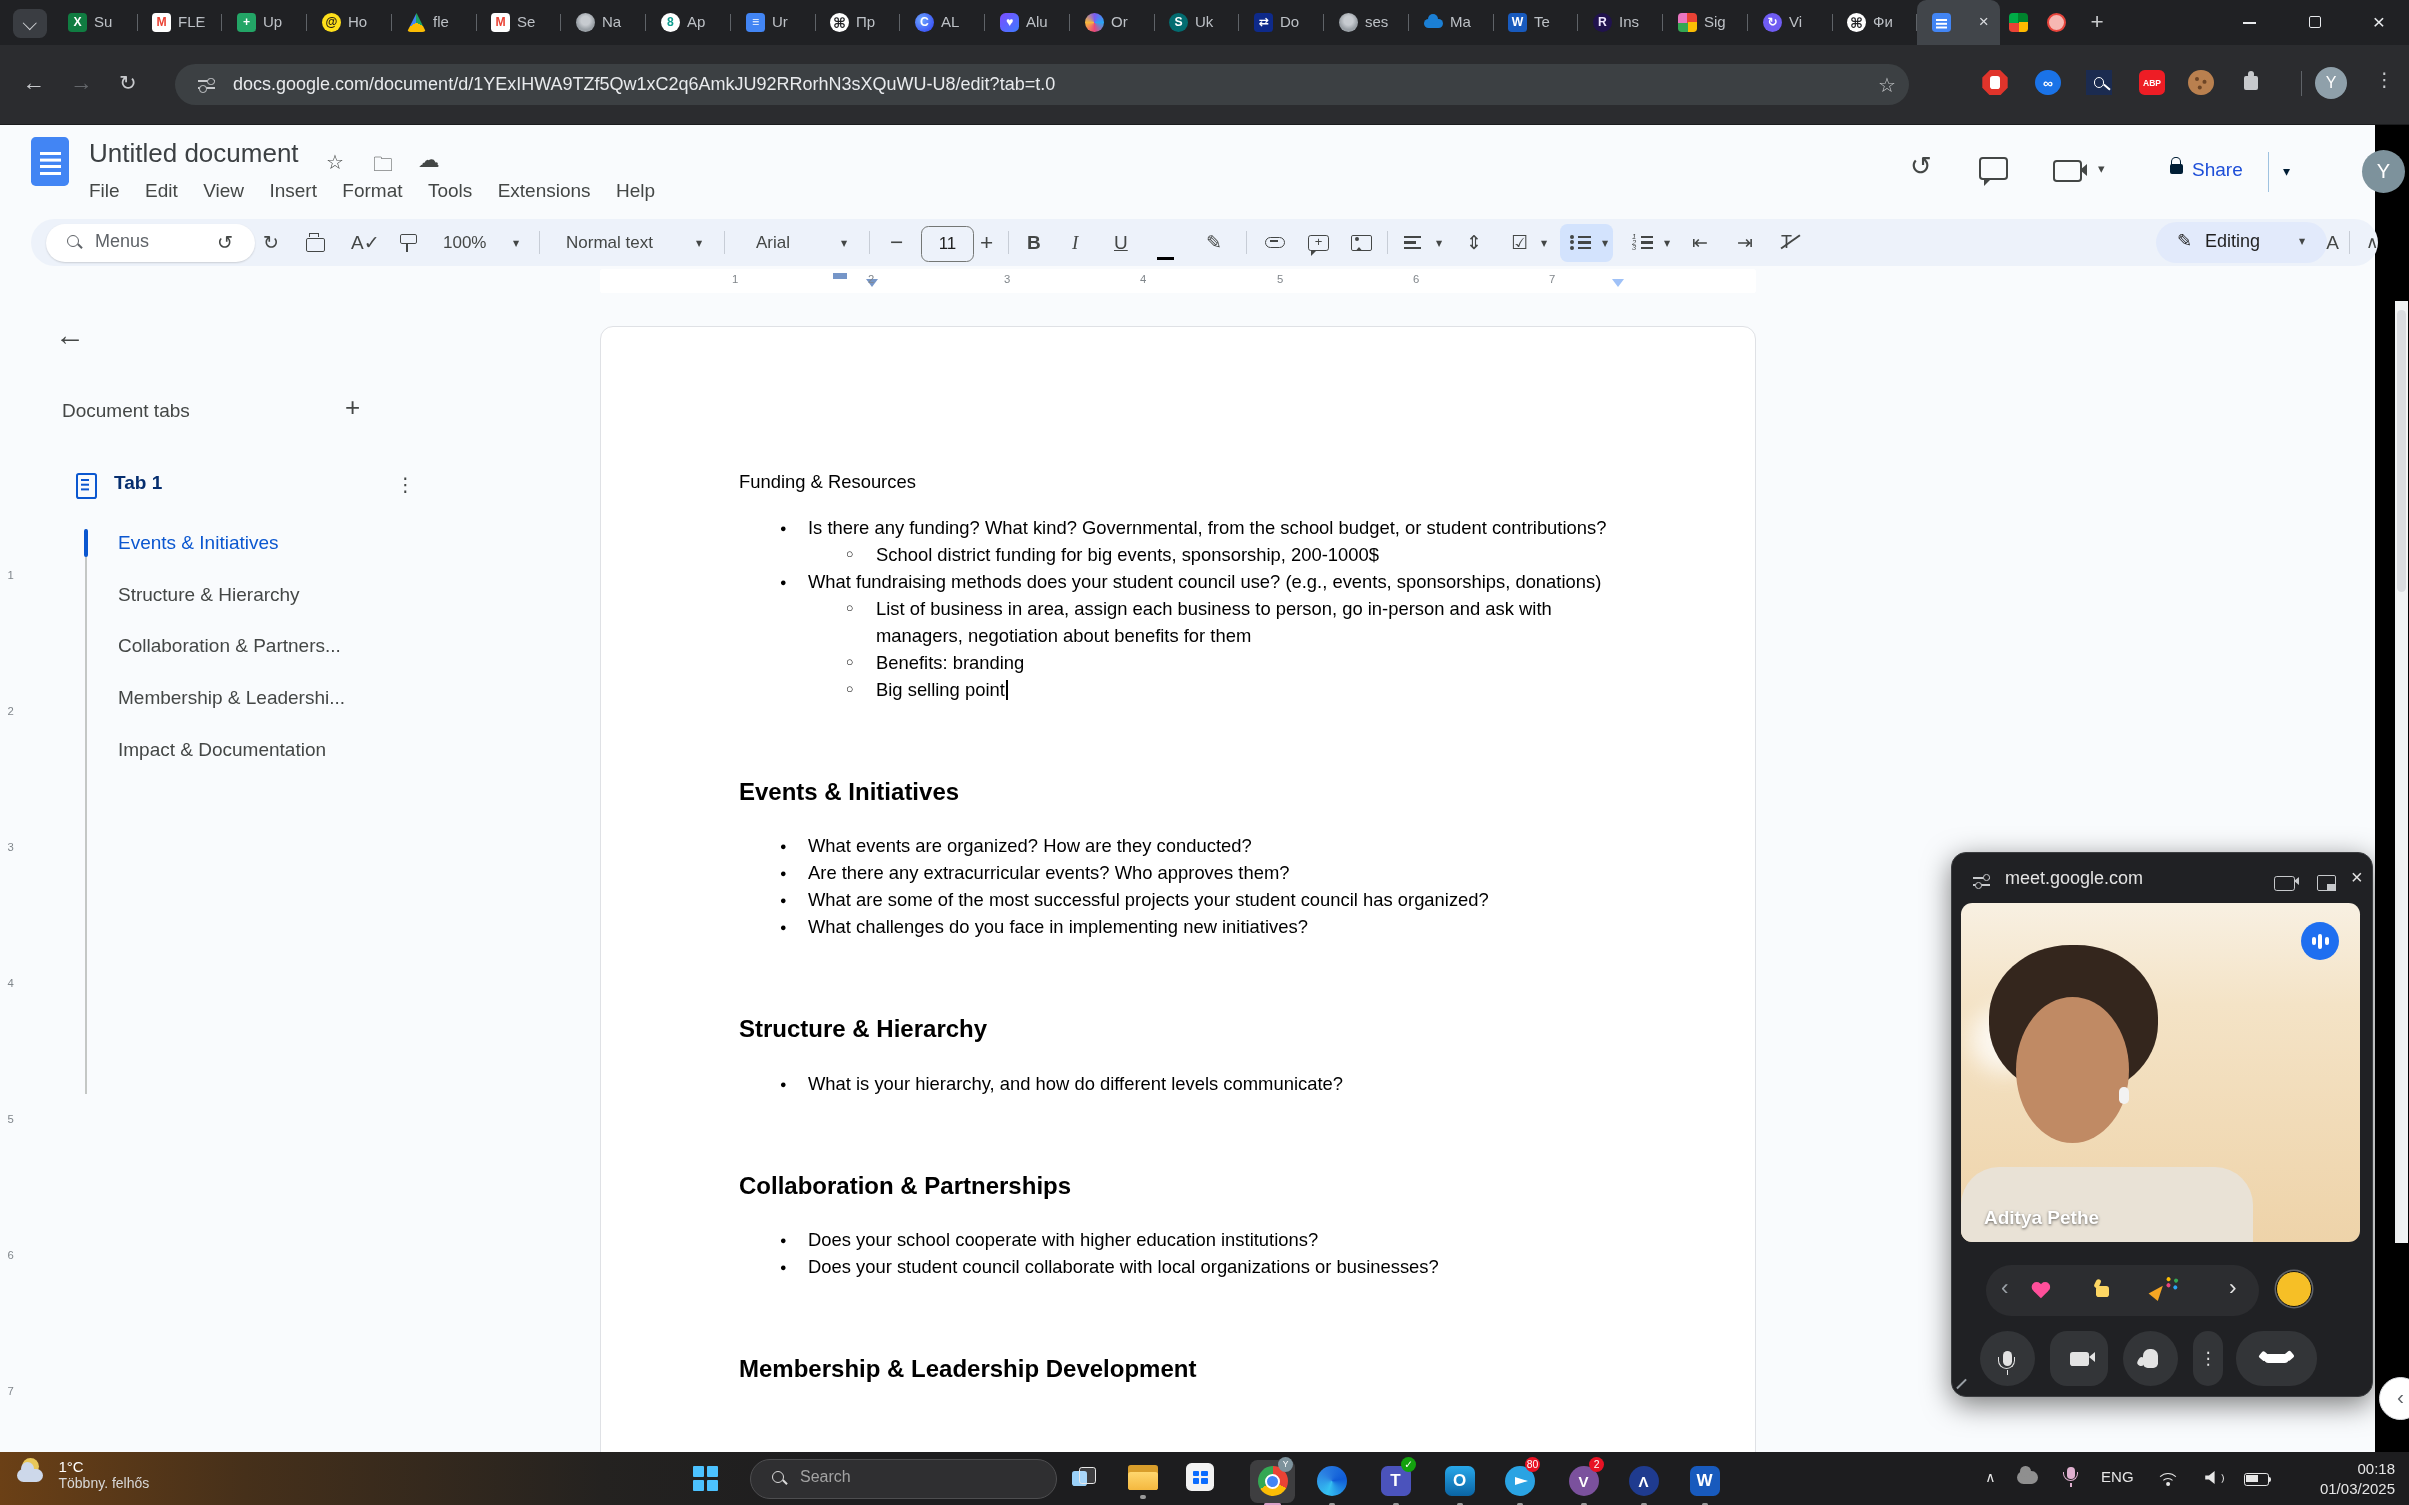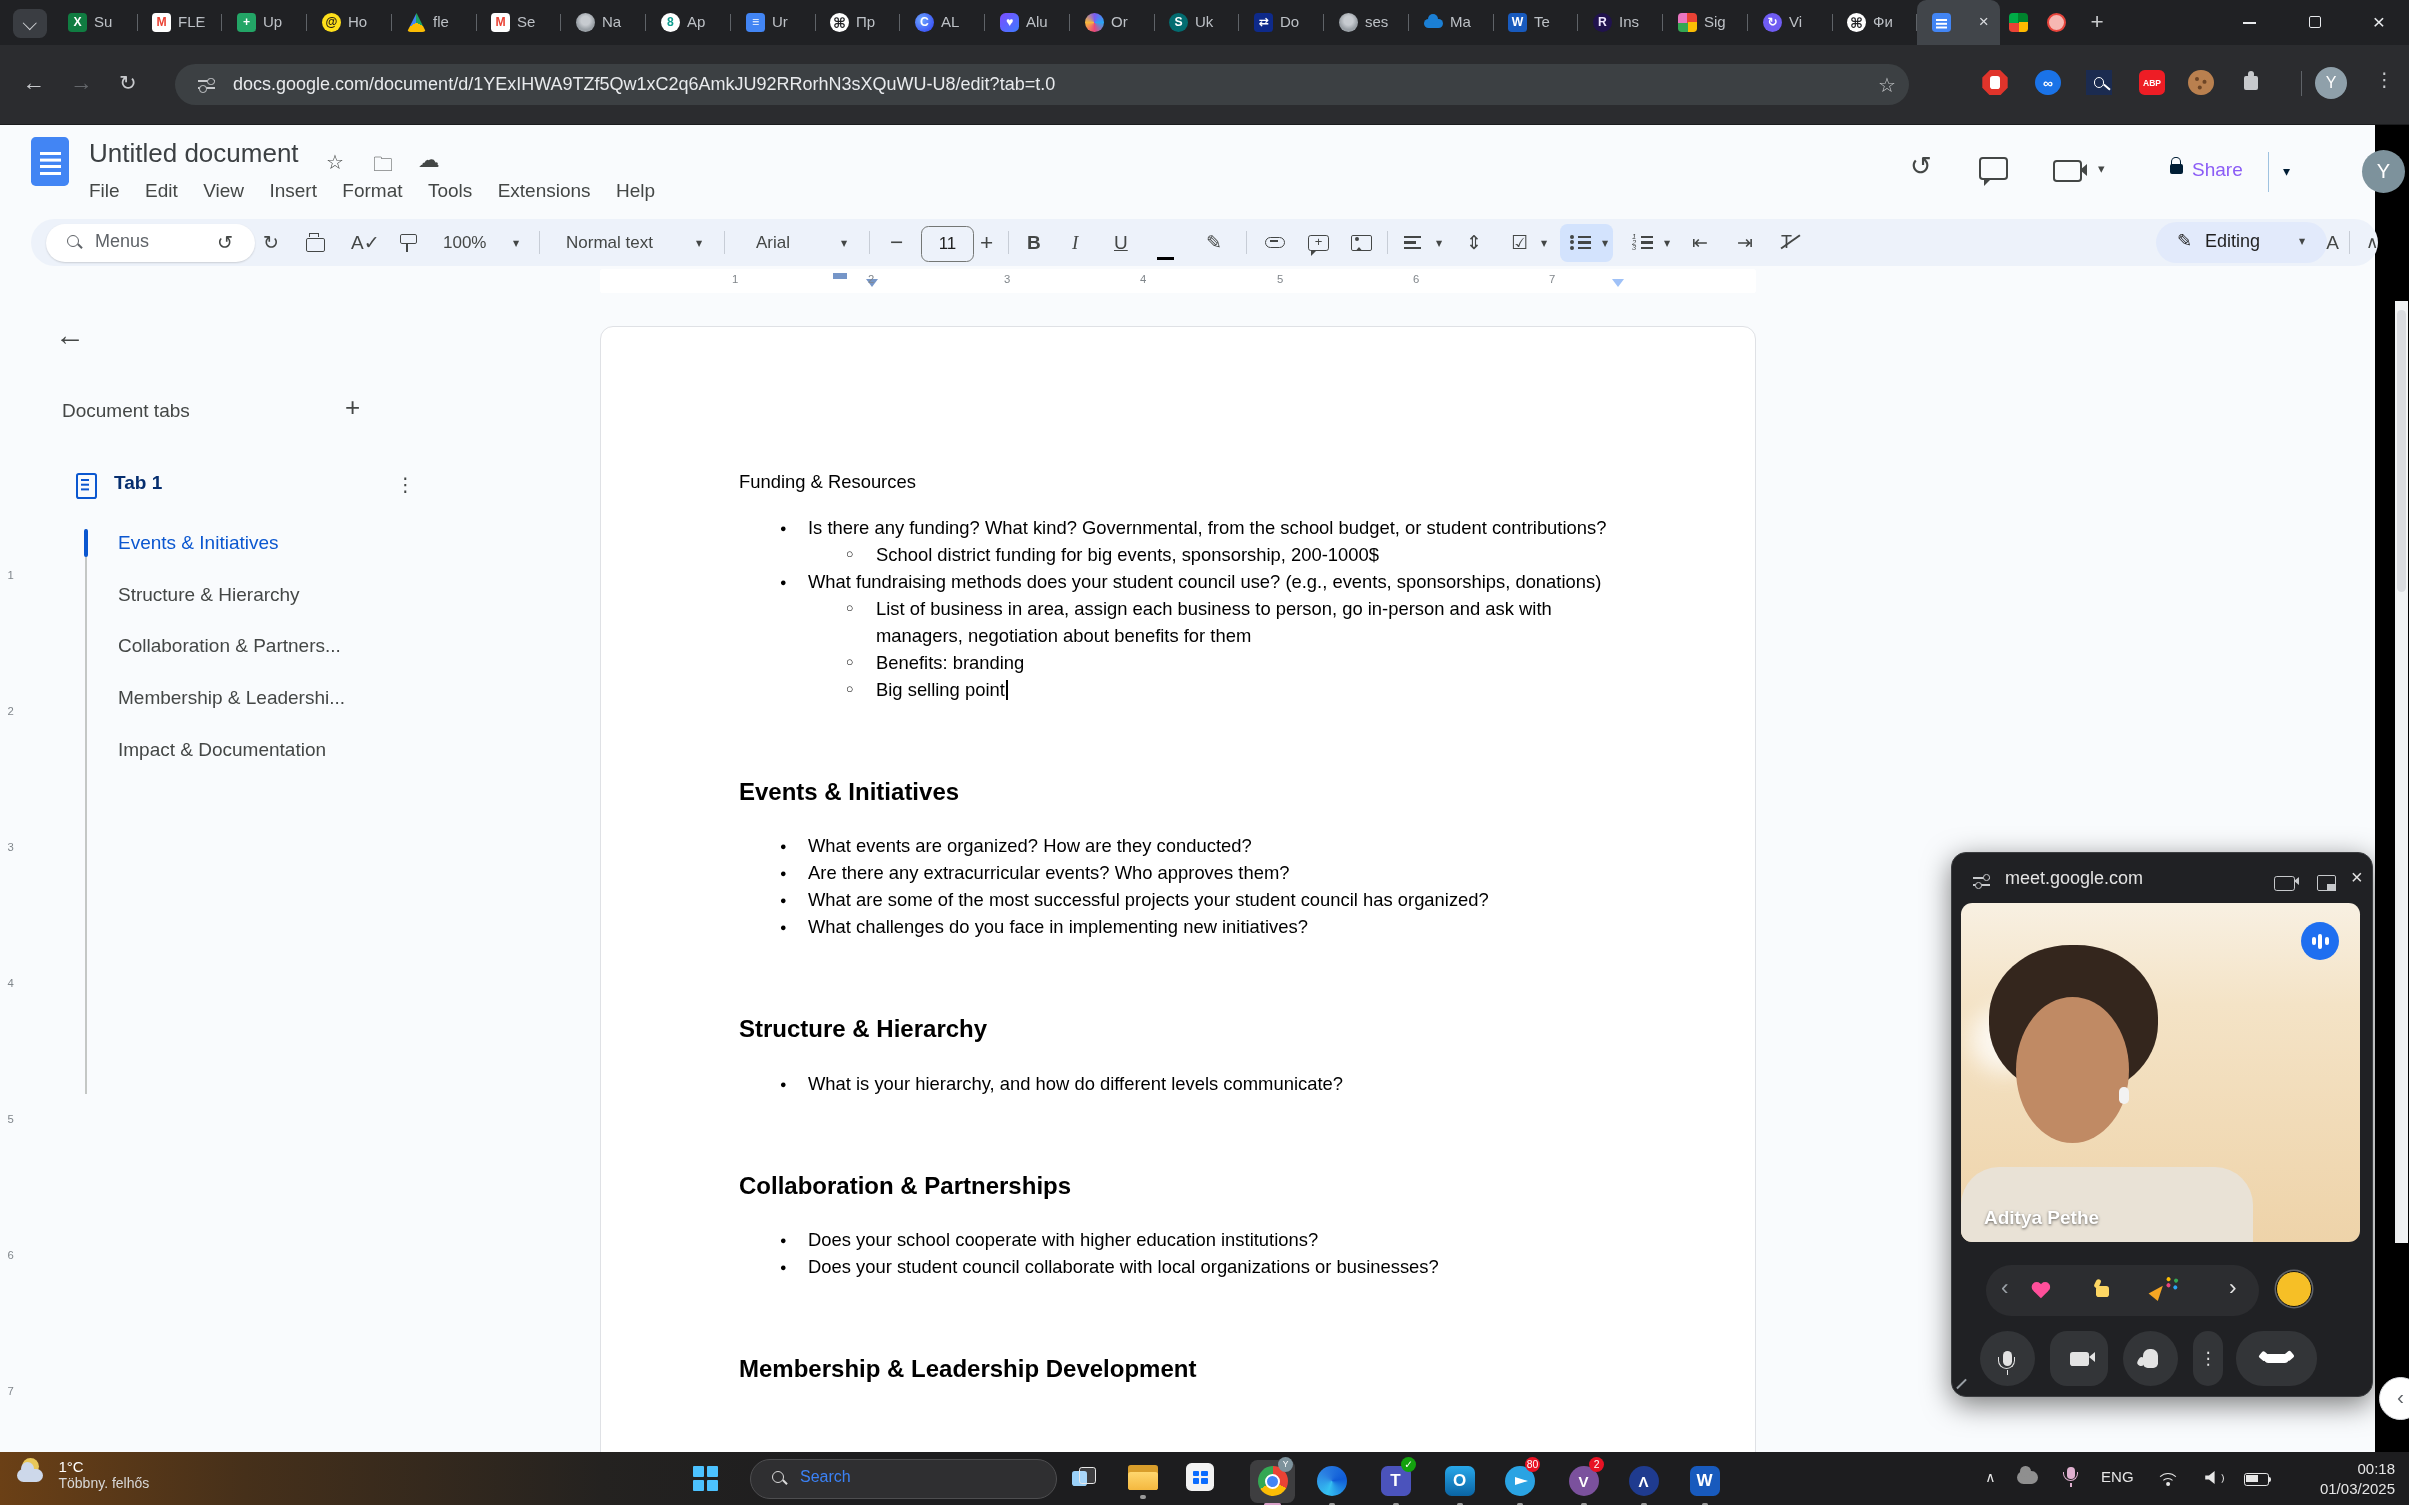--- a/index.html
+++ b/index.html
@@ -81,21 +81,21 @@
   .menu-item{font-size:19px;color:#444746;}
   #hdr-history{position:absolute;left:1910px;top:26px;font-size:26px;color:#444746;}
   #hdr-comment{position:absolute;left:1979px;top:32px;width:24.5px;height:19px;border:2.3px solid #444746;border-radius:3.8px;}
   #hdr-comment::after{content:"";position:absolute;left:2.8px;top:19px;border:4.7px solid transparent;border-top-color:#444746;border-left-color:#444746;}
   #hdr-cam{position:absolute;left:2053px;top:35px;width:24.5px;height:18px;border:2.3px solid #444746;border-radius:3.8px;}
   #hdr-cam::after{content:"";position:absolute;left:25.4px;top:1.9px;border:6.6px solid transparent;border-right:7.5px solid #444746;border-left:0;}
   #hdr-cam-caret{position:absolute;left:2098px;top:36px;font-size:13px;color:#444746;}
   #share-btn{position:absolute;left:2147px;top:19px;width:169px;height:56px;border-radius:28px;display:flex;align-items:center;}
   #share-lock{position:absolute;left:22.6px;top:20px;width:13px;height:10.4px;border-radius:1.9px;background:#001d35;}
   #share-lock::before{content:"";position:absolute;left:1.9px;top:-6.6px;width:7.5px;height:7.5px;border:1.9px solid #001d35;border-bottom:none;border-radius:4.7px 4.7px 0 0;}
-  #share-label{position:absolute;left:45px;top:15px;font-size:19px;color:#8b5cf6;}
+  #share-label{position:absolute;left:45px;top:15px;font-size:19px;color:#1d4ed8;}
   #share-divider{position:absolute;left:121px;top:7.5px;width:0.9px;height:40px;background:#9fc2e0;}
   #share-caret{position:absolute;left:136px;top:19px;font-size:14px;color:#001d35;}
   #docs-avatar{position:absolute;left:2362px;top:24.5px;width:43px;height:43px;border-radius:50%;background:#7d929c;color:#fff;font-size:20px;display:flex;align-items:center;justify-content:center;}
   
   #toolbar{position:absolute;left:31px;top:94px;width:2347px;height:47px;border-radius:23.5px;background:#edf2fa;}
   .tbi{position:absolute;top:0;height:47px;display:flex;align-items:center;justify-content:center;color:#444746;font-size:19px;}
   .tbsep{position:absolute;top:12.2px;width:0.9px;height:22.6px;background:#c7cdd6;}
   #tb-search{position:absolute;left:15px;top:4.7px;width:209px;height:38px;background:#fff;border-radius:19px;box-shadow:0 0.9px 1.9px rgba(0,0,0,.15);}
   #tb-search .ring{position:absolute;left:21px;top:11.3px;width:10.4px;height:10.4px;border:1.9px solid #5f6368;border-radius:50%;}
   #tb-search .ring::after{content:"";position:absolute;left:9.4px;top:9.4px;width:5.6px;height:1.9px;background:#5f6368;transform:rotate(45deg);}
@@ -226,21 +226,21 @@
   #weather-icon .moon{position:absolute;left:9.4px;top:1.9px;width:17px;height:17px;border-radius:50%;background:#e8c75a;}
   #weather-icon .cloud{position:absolute;left:3.8px;top:13px;width:26px;height:13px;border-radius:9.4px;background:#cdd8ea;}
   #weather-icon .cloud::before{content:"";position:absolute;left:4.7px;top:-6.6px;width:13px;height:13px;border-radius:50%;background:#cdd8ea;}
   #weather-text{margin-left:7.5px;color:#fff;}
   #weather-temp{font-size:15px;} #weather-desc{font-size:14px;color:#d8d8d8;}
   #start-btn{position:absolute;left:693px;top:14px;width:25.4px;height:25.4px;display:grid;grid-template-columns:11.3px 11.3px;grid-gap:2.8px;}
   #start-btn i{width:11.3px;height:11.3px;background:#4cc2ff;border-radius:0.9px;}
   #task-search{position:absolute;left:750px;top:6.6px;width:307px;height:40px;border-radius:20px;background:#2f2f31;border:0.9px solid #4e4e50;box-sizing:border-box;}
   #task-search .ring{position:absolute;left:21px;top:11.3px;width:10.4px;height:10.4px;border:1.9px solid #dadada;border-radius:50%;}
   #task-search .ring::after{content:"";position:absolute;left:9.4px;top:9.4px;width:5.6px;height:1.9px;background:#dadada;transform:rotate(45deg);}
-  #task-search .qlabel{position:absolute;left:49px;top:8.5px;font-size:16px;color:#3b82f6;}
+  #task-search .qlabel{position:absolute;left:49px;top:8.5px;font-size:16px;color:#a3a3a3;}
   #taskview{position:absolute;left:1072px;top:15px;width:22.6px;height:22.6px;}
   #taskview i{position:absolute;width:15px;height:15px;border-radius:2.8px;}
   #taskview i:nth-child(1){left:0;top:3.8px;background:#9ad1f9;} #taskview i:nth-child(2){left:6.6px;top:0;border:1.9px solid #e8e8e8;background:rgba(255,255,255,.15);}
   #explorer{position:absolute;left:1128px;top:13px;width:30px;height:24.5px;}
   #explorer .back{position:absolute;left:0;top:0;width:30px;height:24.5px;border-radius:2.8px;background:#d99e2b;}
   #explorer .front{position:absolute;left:0;top:6.6px;width:30px;height:18px;border-radius:2.8px;background:linear-gradient(180deg,#ffd76e,#f4b83f);}
   #msstore{position:absolute;left:1186px;top:11.3px;width:28px;height:28px;border-radius:5.6px;background:#f2f2f2;display:flex;align-items:center;justify-content:center;}
   #msstore i{width:15px;height:13px;display:grid;grid-template-columns:6.6px 6.6px;grid-gap:1.9px;}
   #msstore i b{background:#0a6cff;border-radius:0.9px;}
   .app{position:absolute;top:7.5px;width:45px;height:43px;display:flex;align-items:center;justify-content:center;}

